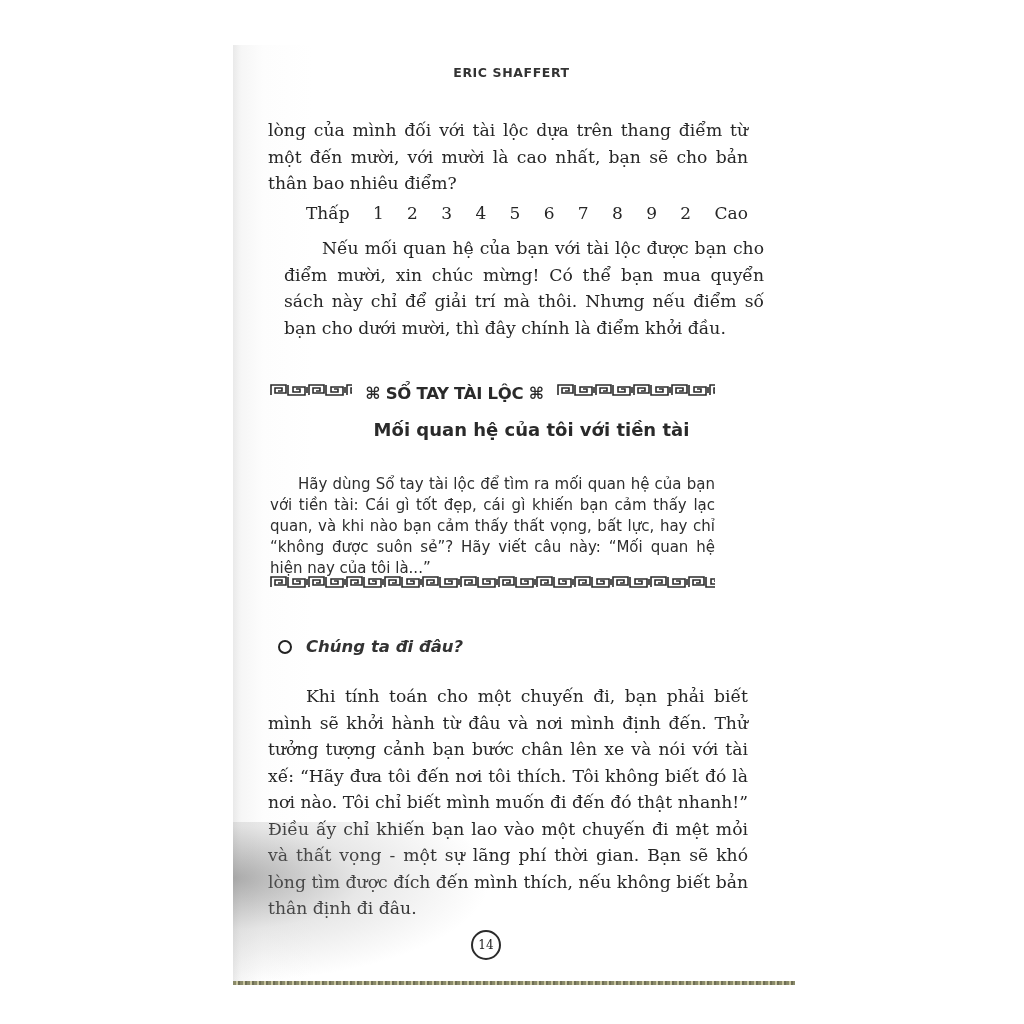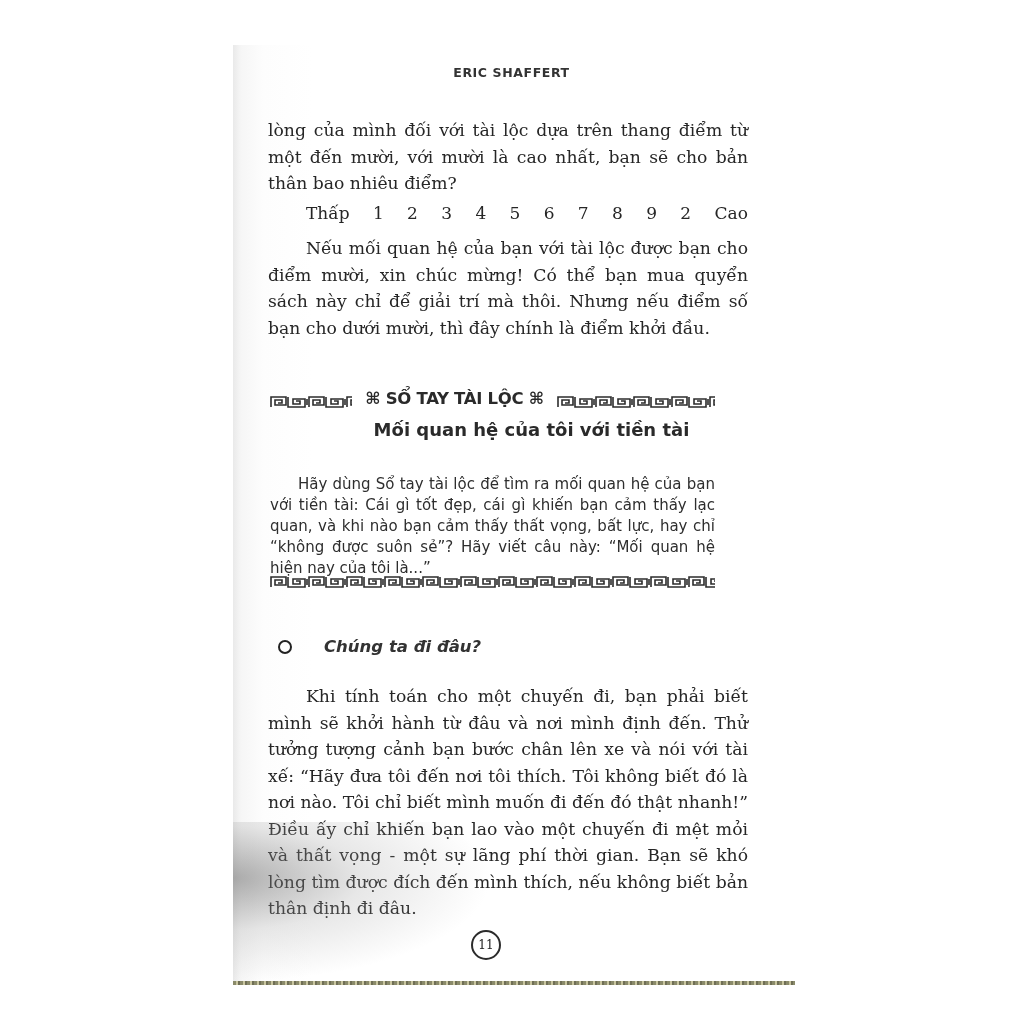--- a/index.html
+++ b/index.html
@@ -33,41 +33,41 @@
   }
   .p { margin: 0; }
   .indent { text-indent: 38px; }
   .scale {
     position: absolute; left: 73px; top: 158px; width: 442px;
     display: flex; justify-content: space-between;
     font-family: "DejaVu Serif", serif; font-size: 17px; color: #262626;
   }
   .notebook-title-row {
     position: absolute; left: 37px; top: 339px; width: 445px; height: 24px;
-    display: flex; align-items: flex-end; justify-content: space-between;
+    display: flex; align-items: flex-start; justify-content: space-between;
   }
   .meander { height: 12px; display: block; }
   .nb-title {
     font-family: "DejaVu Sans", sans-serif; font-weight: bold; font-size: 16.5px; color: #2a2a2a;
     white-space: nowrap; letter-spacing: -0.3px;
   }
   .nb-subtitle {
     position: absolute; left: 0; right: 0; top: 374px; text-align: center;
     font-family: "DejaVu Sans", sans-serif; font-weight: bold; font-size: 18px; color: #2a2a2a;
     padding-left: 40px;
   }
   .sans-block {
     position: absolute; left: 37px; top: 429px; width: 445px;
     font-family: "DejaVu Sans", sans-serif; font-size: 15px; line-height: 21px; color: #2e2e2e;
     text-align: justify;
   }
   .sans-block .p { text-indent: 28px; }
   .meander-bottom { position: absolute; left: 37px; top: 531px; width: 445px; height: 12px; }
   .section-head {
-    position: absolute; left: 45px; top: 592px; display: flex; align-items: center; gap: 32px;
+    position: absolute; left: 45px; top: 592px; display: flex; align-items: center; gap: 14px;
   }
   .bullet-circle {
     width: 10px; height: 10px; border: 2px solid #222; border-radius: 50%;
   }
   .section-title {
     font-family: "DejaVu Sans", sans-serif; font-style: italic; font-weight: bold; font-size: 16.5px;
     color: #333;
   }
   .page-number {
     position: absolute; left: 238px; top: 885px; width: 26px; height: 26px;
@@ -105,21 +105,21 @@
     <span>4</span>
     <span>5</span>
     <span>6</span>
     <span>7</span>
     <span>8</span>
     <span>9</span>
     <span>2</span>
     <span>Cao</span>
   </div>
 
-  <div class="serif-block" style="top:190px;">
+  <div class="serif-block" style="top:190px;margin-left:16px;">
     <p class="p indent">Nếu mối quan hệ của bạn với tài lộc được bạn cho điểm mười, xin chúc mừng! Có thể bạn mua quyển sách này chỉ để giải trí mà thôi. Nhưng nếu điểm số bạn cho dưới mười, thì đây chính là điểm khởi đầu.</p>
   </div>
 
   <div class="notebook-title-row">
     <svg class="meander" width="82" height="12">
         <rect width="82" height="12" fill="url(#meanderPat)"></rect>
       </svg>
     <span class="nb-title">
       <span>⌘</span>
       <span>SỔ TAY TÀI LỘC</span>
@@ -144,16 +144,16 @@
     <span class="bullet-circle"></span>
     <span class="section-title">Chúng ta đi đâu?</span>
   </div>
 
   <div class="serif-block" style="top:638px;">
     <p class="p indent">Khi tính toán cho một chuyến đi, bạn phải biết mình sẽ khởi hành từ đâu và nơi mình định đến. Thử tưởng tượng cảnh bạn bước chân lên xe và nói với tài xế: “Hãy đưa tôi đến nơi tôi thích. Tôi không biết đó là nơi nào. Tôi chỉ biết mình muốn đi đến đó thật nhanh!” Điều ấy chỉ khiến bạn lao vào một chuyến đi mệt mỏi và thất vọng - một sự lãng phí thời gian. Bạn sẽ khó lòng tìm được đích đến mình thích, nếu không biết bản thân định đi đâu.</p>
   </div>
 
   <div class="page-shadow"></div>
 
-  <div class="page-number">11</div>
+  <div class="page-number">14</div>
 </div>
 
 <div class="bottom-edge"></div>
 
 </body></html>

